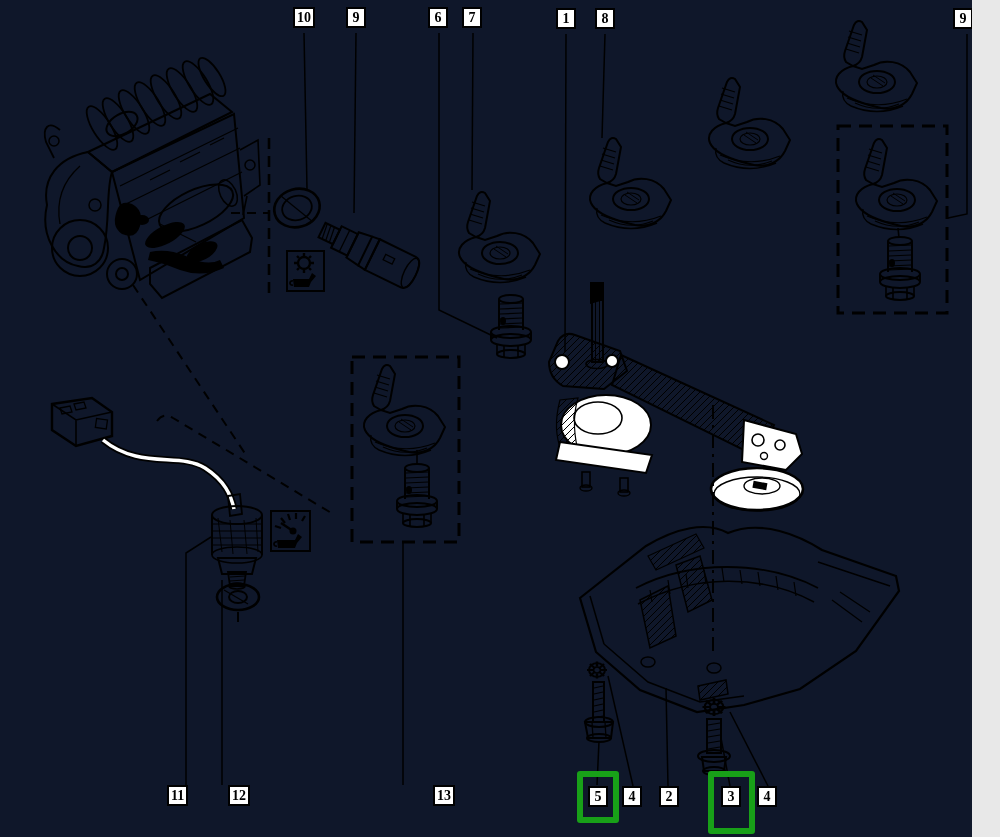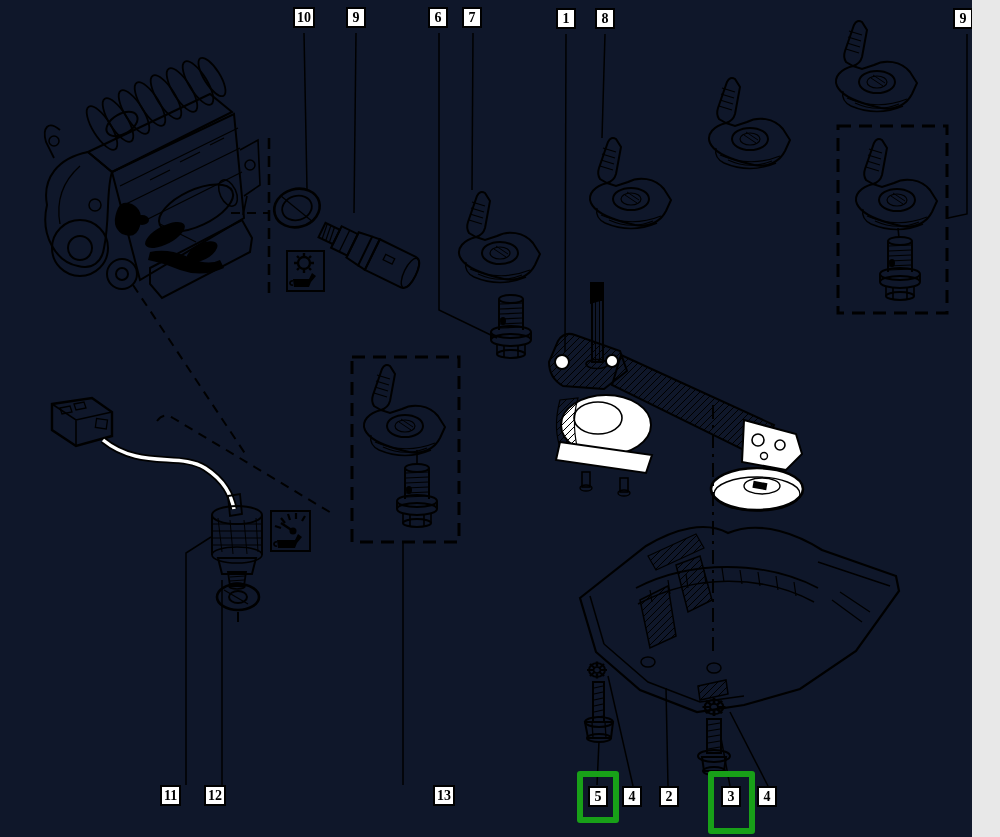--- a/index.html
+++ b/index.html
@@ -292,22 +292,22 @@
 <div class="hl-box" style="left:577px;top:771px;width:42px;height:52px;"></div>
 <div class="hl-box" style="left:708px;top:771px;width:47px;height:63px;"></div>
 
 <div class="callout" style="left:293px;top:7px;">10</div>
 <div class="callout" style="left:346px;top:7px;">9</div>
 <div class="callout" style="left:428px;top:7px;">6</div>
 <div class="callout" style="left:462px;top:7px;">7</div>
 <div class="callout" style="left:556px;top:8px;">1</div>
 <div class="callout" style="left:595px;top:8px;">8</div>
 <div class="callout" style="left:953px;top:8px;">9</div>
-<div class="callout" style="left:160px;top:785px;">11</div>
-<div class="callout" style="left:204px;top:785px;">12</div>
+<div class="callout" style="left:167px;top:785px;">11</div>
+<div class="callout" style="left:228px;top:785px;">12</div>
 <div class="callout" style="left:393px;top:785px;margin-left:40px;">13</div>
 <div class="callout" style="left:588px;top:786px;">5</div>
 <div class="callout" style="left:622px;top:786px;">4</div>
 <div class="callout" style="left:659px;top:786px;">2</div>
 <div class="callout" style="left:721px;top:786px;">3</div>
 <div class="callout" style="left:757px;top:786px;">4</div>
 
 </div>
 
 </body></html>

